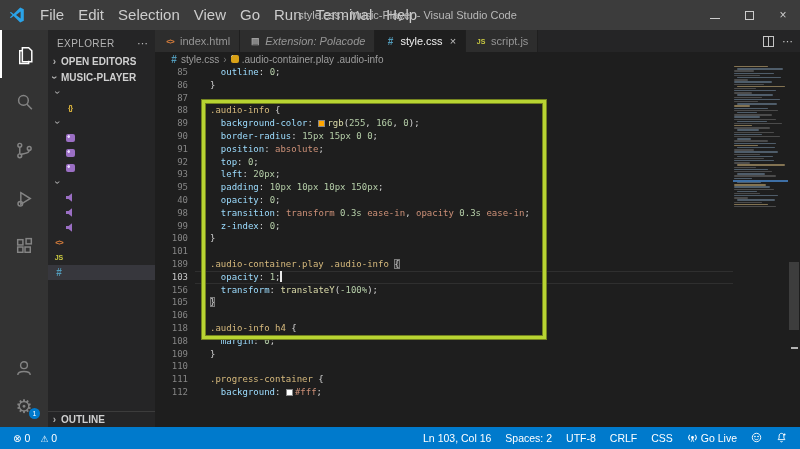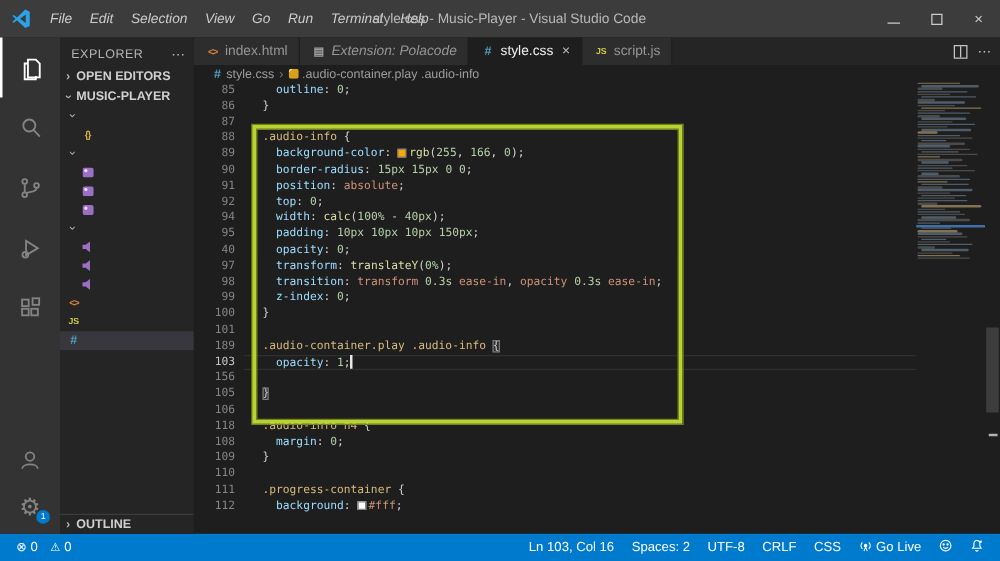--- a/index.html
+++ b/index.html
@@ -3,21 +3,21 @@
 <meta charset="utf-8">
 <style>
   * { margin:0; padding:0; box-sizing:border-box; }
   html,body { width:800px; height:449px; overflow:hidden; background:#1e1e1e;
     font-family:"Liberation Sans", sans-serif; -webkit-font-smoothing:antialiased; }
   .window { position:relative; width:800px; height:449px; display:flex; flex-direction:column; }
 
   
   .titlebar { height:30px; background:#3c3c3c; display:flex; align-items:center; position:relative; flex:0 0 30px; }
   .vscode-logo { width:16px; height:16px; margin:0 8px 0 9px; }
-  .menu-item { color:#cccccc; font-size:11px; padding:0 7px; line-height:30px; cursor:default;font-style:italic; }
+  .menu-item { color:#cccccc; font-size:15px; padding:0 7px; line-height:30px; cursor:default; }
   .win-title { position:absolute; left:15px; right:0; text-align:center; color:#b9b9b9; font-size:11px; pointer-events:none; }
   .win-controls { position:absolute; right:0; top:0; height:30px; display:flex; }
   .win-btn { width:34px; height:30px; display:flex; align-items:center; justify-content:center; color:#cccccc; font-size:12px; }
   .wb-min { width:10px; border-bottom:1px solid #ccc; height:1px; margin-top:6px; }
   .wb-max { width:9px; height:9px; border:1px solid #ccc; }
 
   
   .body { flex:1 1 auto; display:flex; height:397px; }
 
   
@@ -326,34 +326,30 @@
             </div>
             <div class="code-line">
               <span class="gutter">91</span>
               <span class="code-text"><span class="tok-prop">  position</span><span class="tok-pun">: </span><span class="tok-val">absolute</span><span class="tok-pun">;</span></span>
             </div>
             <div class="code-line">
               <span class="gutter">92</span>
               <span class="code-text"><span class="tok-prop">  top</span><span class="tok-pun">: </span><span class="tok-num">0</span><span class="tok-pun">;</span></span>
             </div>
             <div class="code-line">
-              <span class="gutter">94</span>
-              <span class="code-text"><span class="tok-prop">  width</span><span class="tok-pun">: </span><span class="tok-fn">calc</span><span class="tok-pun">(</span><span class="tok-num">100%</span><span class="tok-pun"> - </span><span class="tok-num">40px</span><span class="tok-pun">);</span></span>
+              <span class="gutter">93</span>
+              <span class="code-text"><span class="tok-prop">  left</span><span class="tok-pun">: </span><span class="tok-num">20px</span><span class="tok-pun">;</span></span>
             </div>
             <div class="code-line">
               <span class="gutter">95</span>
               <span class="code-text"><span class="tok-prop">  padding</span><span class="tok-pun">: </span><span class="tok-num">10px</span><span class="tok-pln"> </span><span class="tok-num">10px</span><span class="tok-pln"> </span><span class="tok-num">10px</span><span class="tok-pln"> </span><span class="tok-num">150px</span><span class="tok-pun">;</span></span>
             </div>
             <div class="code-line">
               <span class="gutter">40</span>
               <span class="code-text"><span class="tok-prop">  opacity</span><span class="tok-pun">: </span><span class="tok-num">0</span><span class="tok-pun">;</span></span>
-            </div>
-            <div class="code-line">
-              <span class="gutter">97</span>
-              <span class="code-text"><span class="tok-prop">  transform</span><span class="tok-pun">: </span><span class="tok-fn">translateY</span><span class="tok-pun">(</span><span class="tok-num">0%</span><span class="tok-pun">);</span></span>
             </div>
             <div class="code-line">
               <span class="gutter">98</span>
               <span class="code-text"><span class="tok-prop">  transition</span><span class="tok-pun">: </span><span class="tok-val">transform</span><span class="tok-pln"> </span><span class="tok-num">0.3s</span><span class="tok-pln"> </span><span class="tok-val">ease-in</span><span class="tok-pun">, </span><span class="tok-val">opacity</span><span class="tok-pln"> </span><span class="tok-num">0.3s</span><span class="tok-pln"> </span><span class="tok-val">ease-in</span><span class="tok-pun">;</span></span>
             </div>
             <div class="code-line">
               <span class="gutter">99</span>
               <span class="code-text"><span class="tok-prop">  z-index</span><span class="tok-pun">: </span><span class="tok-num">0</span><span class="tok-pun">;</span></span>
             </div>
             <div class="code-line">
@@ -368,20 +364,21 @@
               <span class="gutter">189</span>
               <span class="code-text"><span class="tok-sel">.audio-container.play .audio-info</span><span class="tok-pln"> </span><span class="tok-pun tok-brm">{</span></span>
             </div>
             <div class="code-line current">
               <span class="gutter">103</span>
               <span class="cl-hl"></span>
               <span class="code-text"><span class="tok-prop">  opacity</span><span class="tok-pun">: </span><span class="tok-num">1</span><span class="tok-pun">;</span><span class="caret"></span></span>
             </div>
             <div class="code-line">
               <span class="gutter">156</span>
+              <span class="code-text"><span class="tok-prop">  transform</span><span class="tok-pun">: </span><span class="tok-fn">translateY</span><span class="tok-pun">(</span><span class="tok-num">-100%</span><span class="tok-pun">);</span></span>
             </div>
             <div class="code-line">
               <span class="gutter">105</span>
               <span class="code-text"><span class="tok-pun tok-brm">}</span></span>
             </div>
             <div class="code-line">
               <span class="gutter">106</span>
               <span class="code-text"></span>
             </div>
             <div class="code-line">

